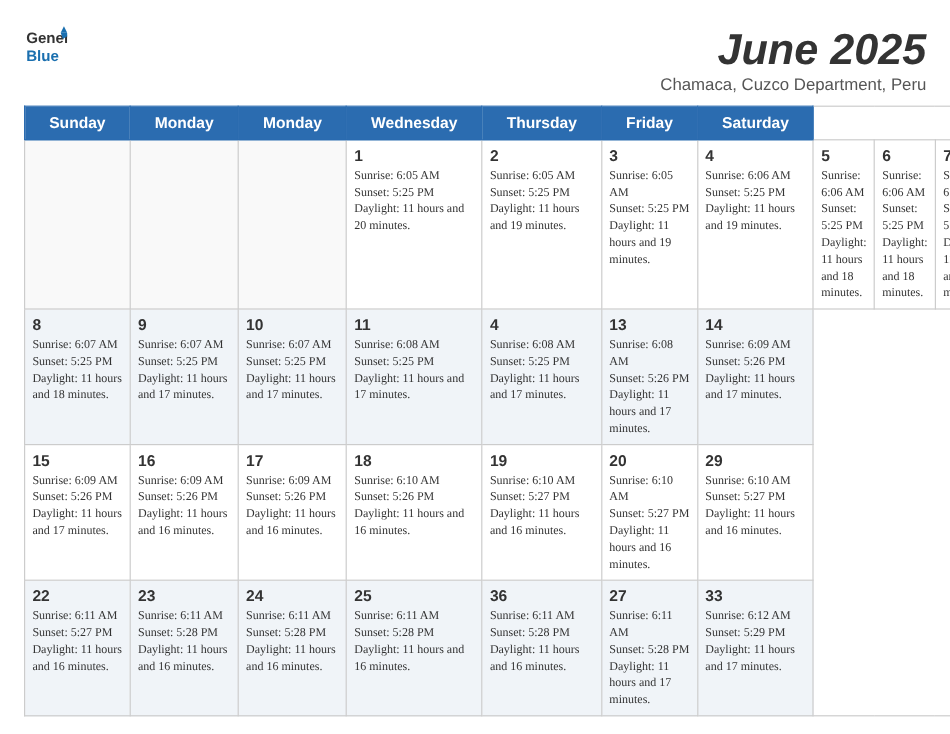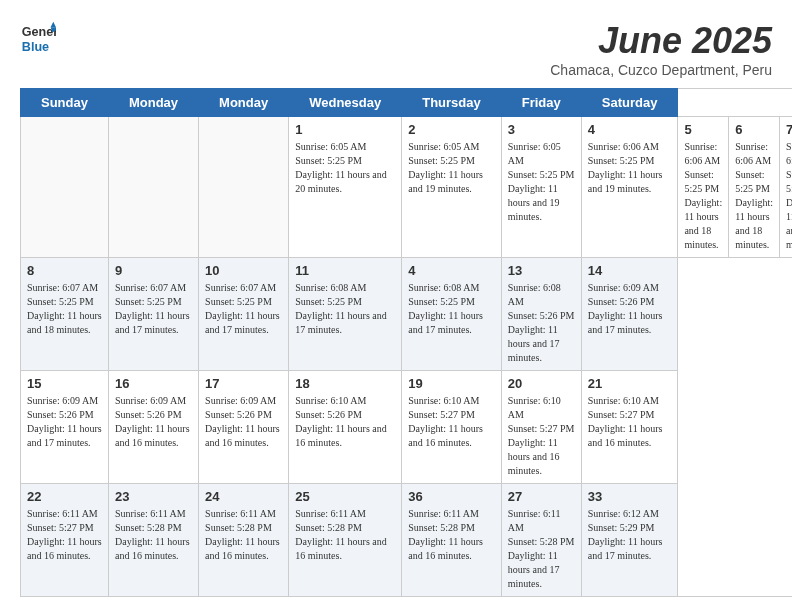--- a/index.html
+++ b/index.html
@@ -278,21 +278,21 @@
         </td>
         <td>
           <span class="day-number">20</span>
           <div class="day-info">
             Sunrise: 6:10 AM<br>
             Sunset: 5:27 PM<br>
             Daylight: 11 hours and 16 minutes.
           </div>
         </td>
         <td>
-          <span class="day-number">21</span>
+          <span class="day-number">29</span>
           <div class="day-info">
             Sunrise: 6:10 AM<br>
             Sunset: 5:27 PM<br>
             Daylight: 11 hours and 16 minutes.
           </div>
         </td>
       </tr>
       <tr>
         <td>
           <span class="day-number">22</span>

